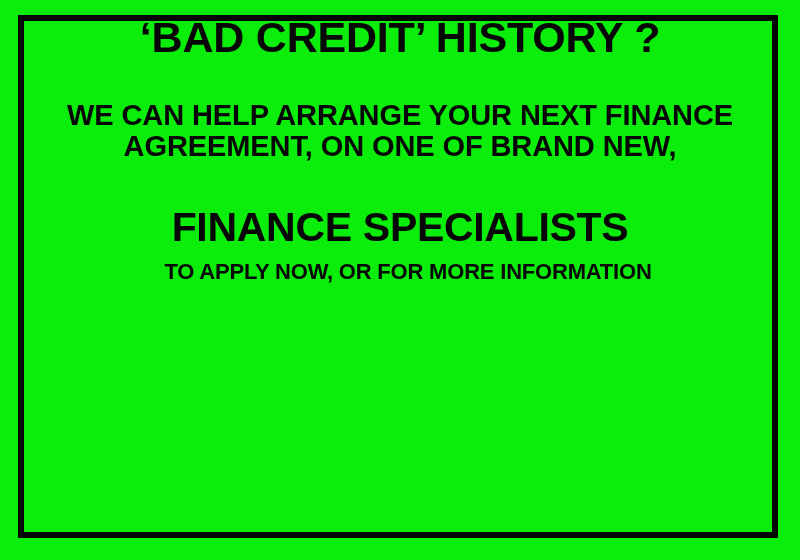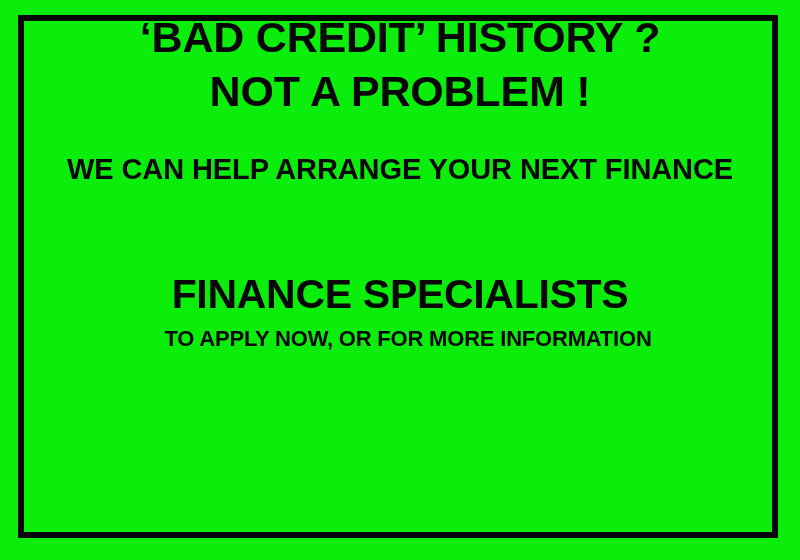--- a/index.html
+++ b/index.html
@@ -84,21 +84,20 @@
 
   .block-gap-small {
     height: 8px;
   }
 
   .specialists {
     font-size: 41px;
     line-height: 50px;
     font-stretch: condensed;
     letter-spacing: -0.3px;
-    margin-top: 44px;
   }
 
   .block-gap-tiny {
     height: 5px;
   }
 
   .footer-line {
     font-size: 22px;
     line-height: 29px;
     font-stretch: condensed;
@@ -108,25 +107,25 @@
 </head>
 <body>
 
 <div id="poster">
 
   <div id="poster-frame"></div>
 
   <div id="poster-content">
 
     <div class="line headline">‘BAD CREDIT’ HISTORY ?</div>
-    <div class="line headline">NOT A PROBLEM !</div>
 
     <div class="block-gap-large"></div>
 
     <div class="line body-line">WE CAN HELP ARRANGE YOUR NEXT FINANCE</div>
+    <div class="line body-line">AGREEMENT, ON ONE OF BRAND NEW,</div>
 
     <div class="block-gap-medium"></div>
 
 
     <div class="block-gap-small"></div>
 
     <div class="line specialists">FINANCE SPECIALISTS</div>
 
     <div class="block-gap-tiny"></div>
 

